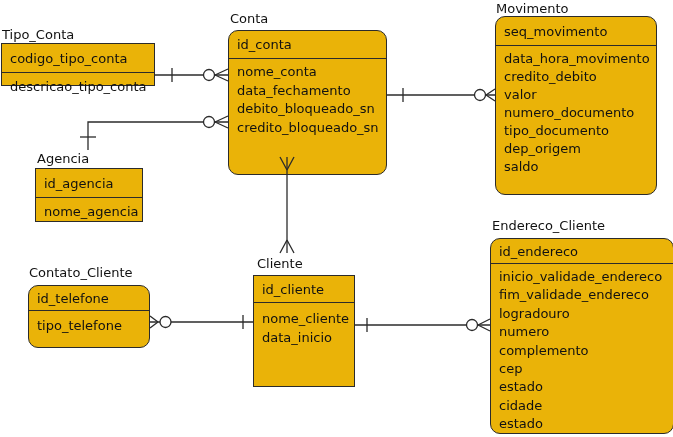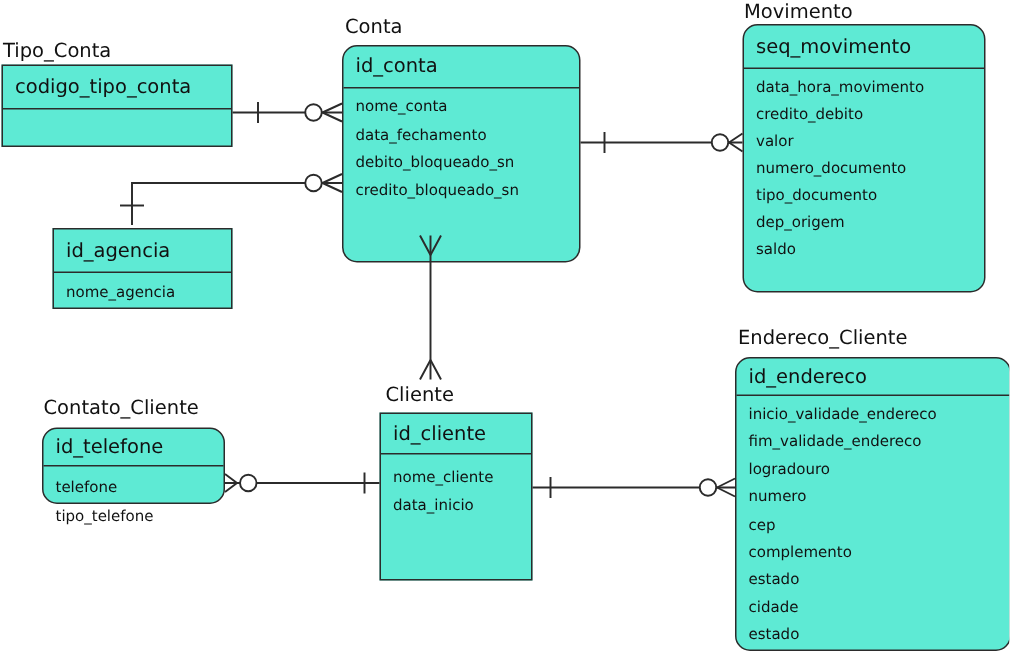--- a/index.html
+++ b/index.html
@@ -14,55 +14,58 @@
   }
   .entity-title {
     position: absolute;
     font-size: 13px;
     white-space: nowrap;
     line-height: 15px;
   }
   .entity-box {
     position: absolute;
     border: 1.4px solid #2b2b2b;
-    background: #5eead4;
+    background: #eab308;
     box-sizing: border-box;
   }
   .rounded { border-radius: 10px; }
   .pk-cell {
     display: flex;
     align-items: center;
     padding-left: 8px;
     font-size: 13px;
     border-bottom: 1.4px solid #2b2b2b;
     box-sizing: border-box;
     white-space: nowrap;
   }
   .attr-cell {
     padding-left: 8px;
-    font-size: 10px;
+    font-size: 13px;
     box-sizing: border-box;
   }
   .attr { white-space: nowrap; }
   #rel-layer {
     position: absolute;
     left: 0; top: 0;
     pointer-events: none;
   }
   .rel { stroke: #2b2b2b; stroke-width: 1.3; fill: none; }
   .zero-circle { stroke: #2b2b2b; stroke-width: 1.3; fill: #ffffff; }
 </style>
 </head>
 <body>
 
 <div id="canvas">
 
   <div class="entity-title" style="left:2px;top:27px">Tipo_Conta</div>
-  <div class="entity-box" style="left:1px;top:43px;width:154px;height:55px">
+  <div class="entity-box" style="left:1px;top:43px;width:154px;height:43px">
     <div class="pk-cell" style="height:29px">codigo_tipo_conta</div>
+    <div class="attr-cell" style="padding-top:4px;line-height:19px">
+      <div class="attr">descricao_tipo_conta</div>
+    </div>
   </div>
 
   <div class="entity-title" style="left:230px;top:11px">Conta</div>
   <div class="entity-box rounded" style="left:228px;top:30px;width:159px;height:145px">
     <div class="pk-cell" style="height:28px">id_conta</div>
     <div class="attr-cell" style="padding-top:4px;line-height:18.5px">
       <div class="attr">nome_conta</div>
       <div class="attr">data_fechamento</div>
       <div class="attr">debito_bloqueado_sn</div>
       <div class="attr">credito_bloqueado_sn</div>
@@ -77,32 +80,31 @@
       <div class="attr">credito_debito</div>
       <div class="attr">valor</div>
       <div class="attr">numero_documento</div>
       <div class="attr">tipo_documento</div>
       <div class="attr">dep_origem</div>
       <div class="attr">saldo</div>
     </div>
   </div>
 
   <div class="entity-title" style="left:37px;top:151px">Agencia</div>
-  <div class="entity-box" style="left:35px;top:152px;width:120px;height:54px">
+  <div class="entity-box" style="left:35px;top:168px;width:108px;height:54px">
     <div class="pk-cell" style="height:29px">id_agencia</div>
     <div class="attr-cell" style="padding-top:4px;line-height:19px">
       <div class="attr">nome_agencia</div>
     </div>
   </div>
 
   <div class="entity-title" style="left:29px;top:265px">Contato_Cliente</div>
-  <div class="entity-box rounded" style="left:28px;top:285px;width:122px;height:51px">
+  <div class="entity-box rounded" style="left:28px;top:285px;width:122px;height:63px">
     <div class="pk-cell" style="height:25px">id_telefone</div>
     <div class="attr-cell" style="padding-top:5px;line-height:19px">
-      <div class="attr">telefone</div>
       <div class="attr">tipo_telefone</div>
     </div>
   </div>
 
   <div class="entity-title" style="left:257px;top:256px">Cliente</div>
   <div class="entity-box" style="left:253px;top:275px;width:102px;height:112px">
     <div class="pk-cell" style="height:27px">id_cliente</div>
     <div class="attr-cell" style="padding-top:6px;line-height:19px">
       <div class="attr">nome_cliente</div>
       <div class="attr">data_inicio</div>
@@ -110,22 +112,22 @@
   </div>
 
   <div class="entity-title" style="left:492px;top:218px">Endereco_Cliente</div>
   <div class="entity-box rounded" style="left:490px;top:238px;width:184px;height:196px">
     <div class="pk-cell" style="height:25px">id_endereco</div>
     <div class="attr-cell" style="padding-top:4px;line-height:18.4px">
       <div class="attr">inicio_validade_endereco</div>
       <div class="attr">fim_validade_endereco</div>
       <div class="attr">logradouro</div>
       <div class="attr">numero</div>
+      <div class="attr">complemento</div>
       <div class="attr">cep</div>
-      <div class="attr">complemento</div>
       <div class="attr">estado</div>
       <div class="attr">cidade</div>
       <div class="attr">estado</div>
     </div>
   </div>
 
   <svg id="rel-layer" width="673" height="437" viewBox="0 0 673 437">
 
     <g>
       <path class="rel" d="M155,75 H228"></path>

